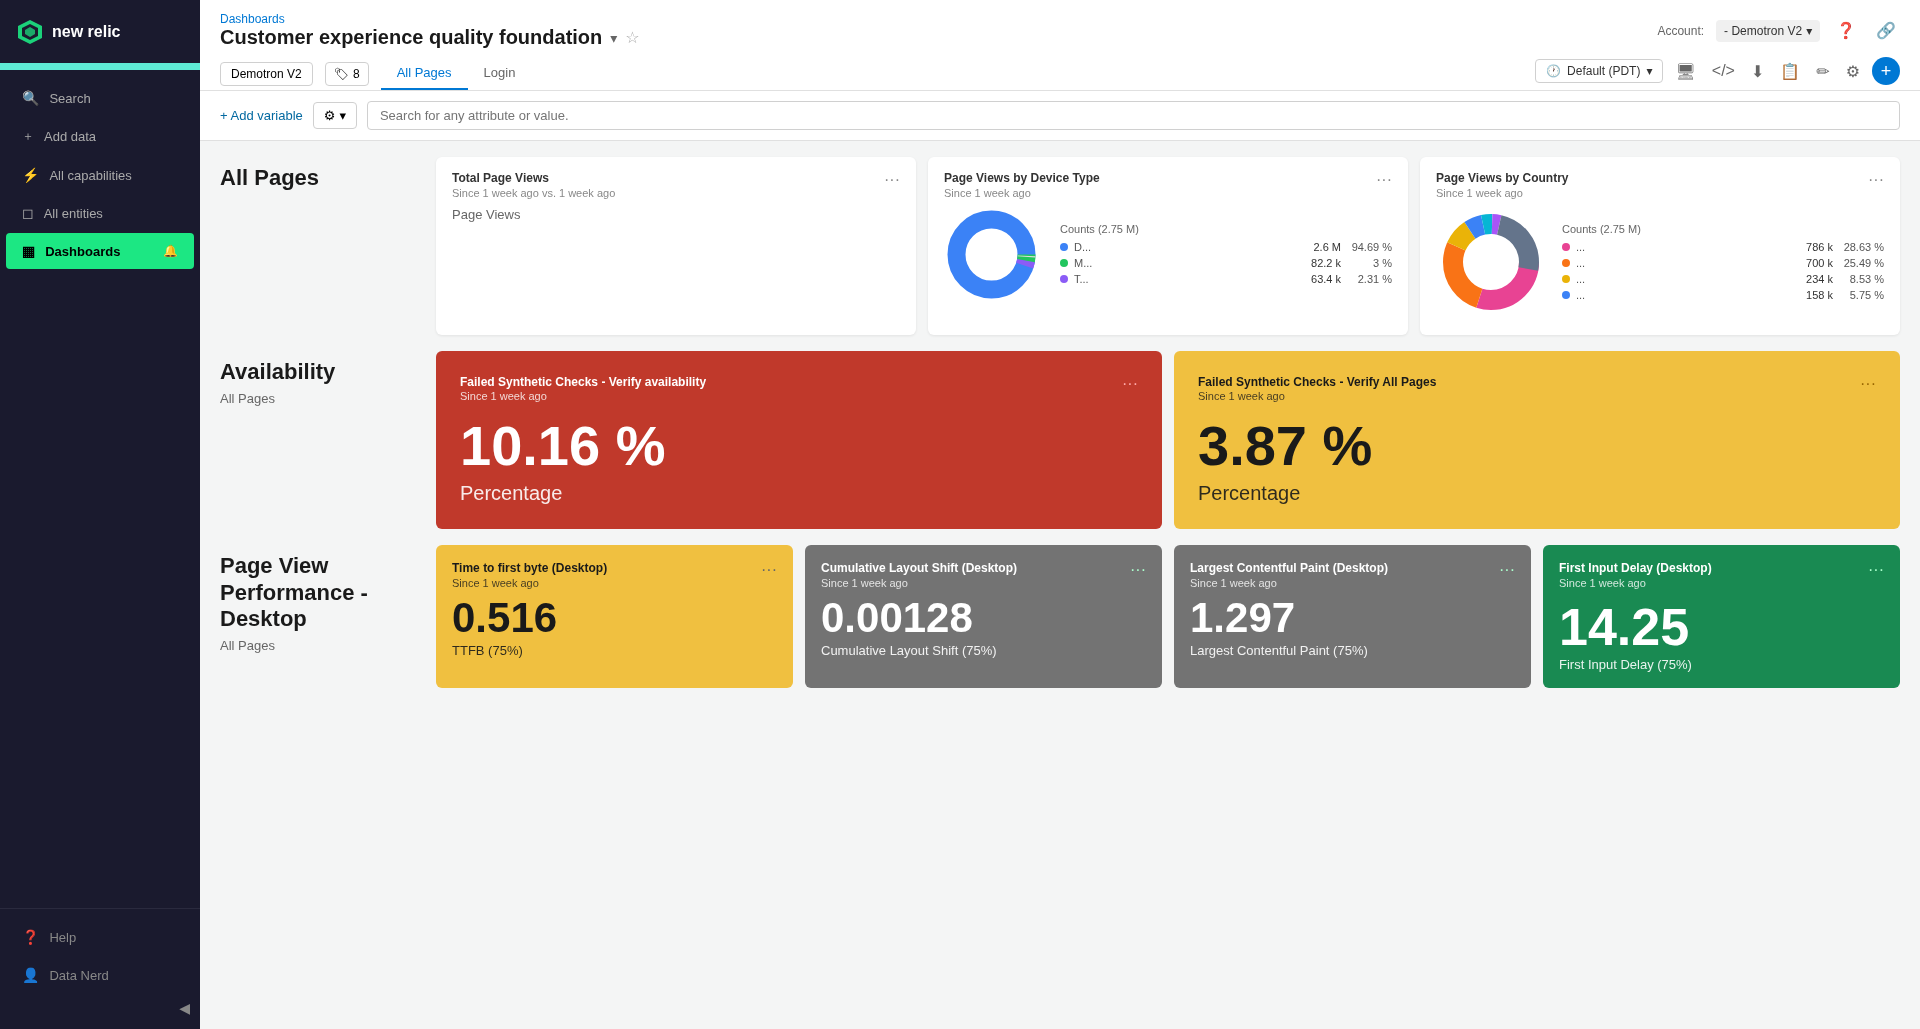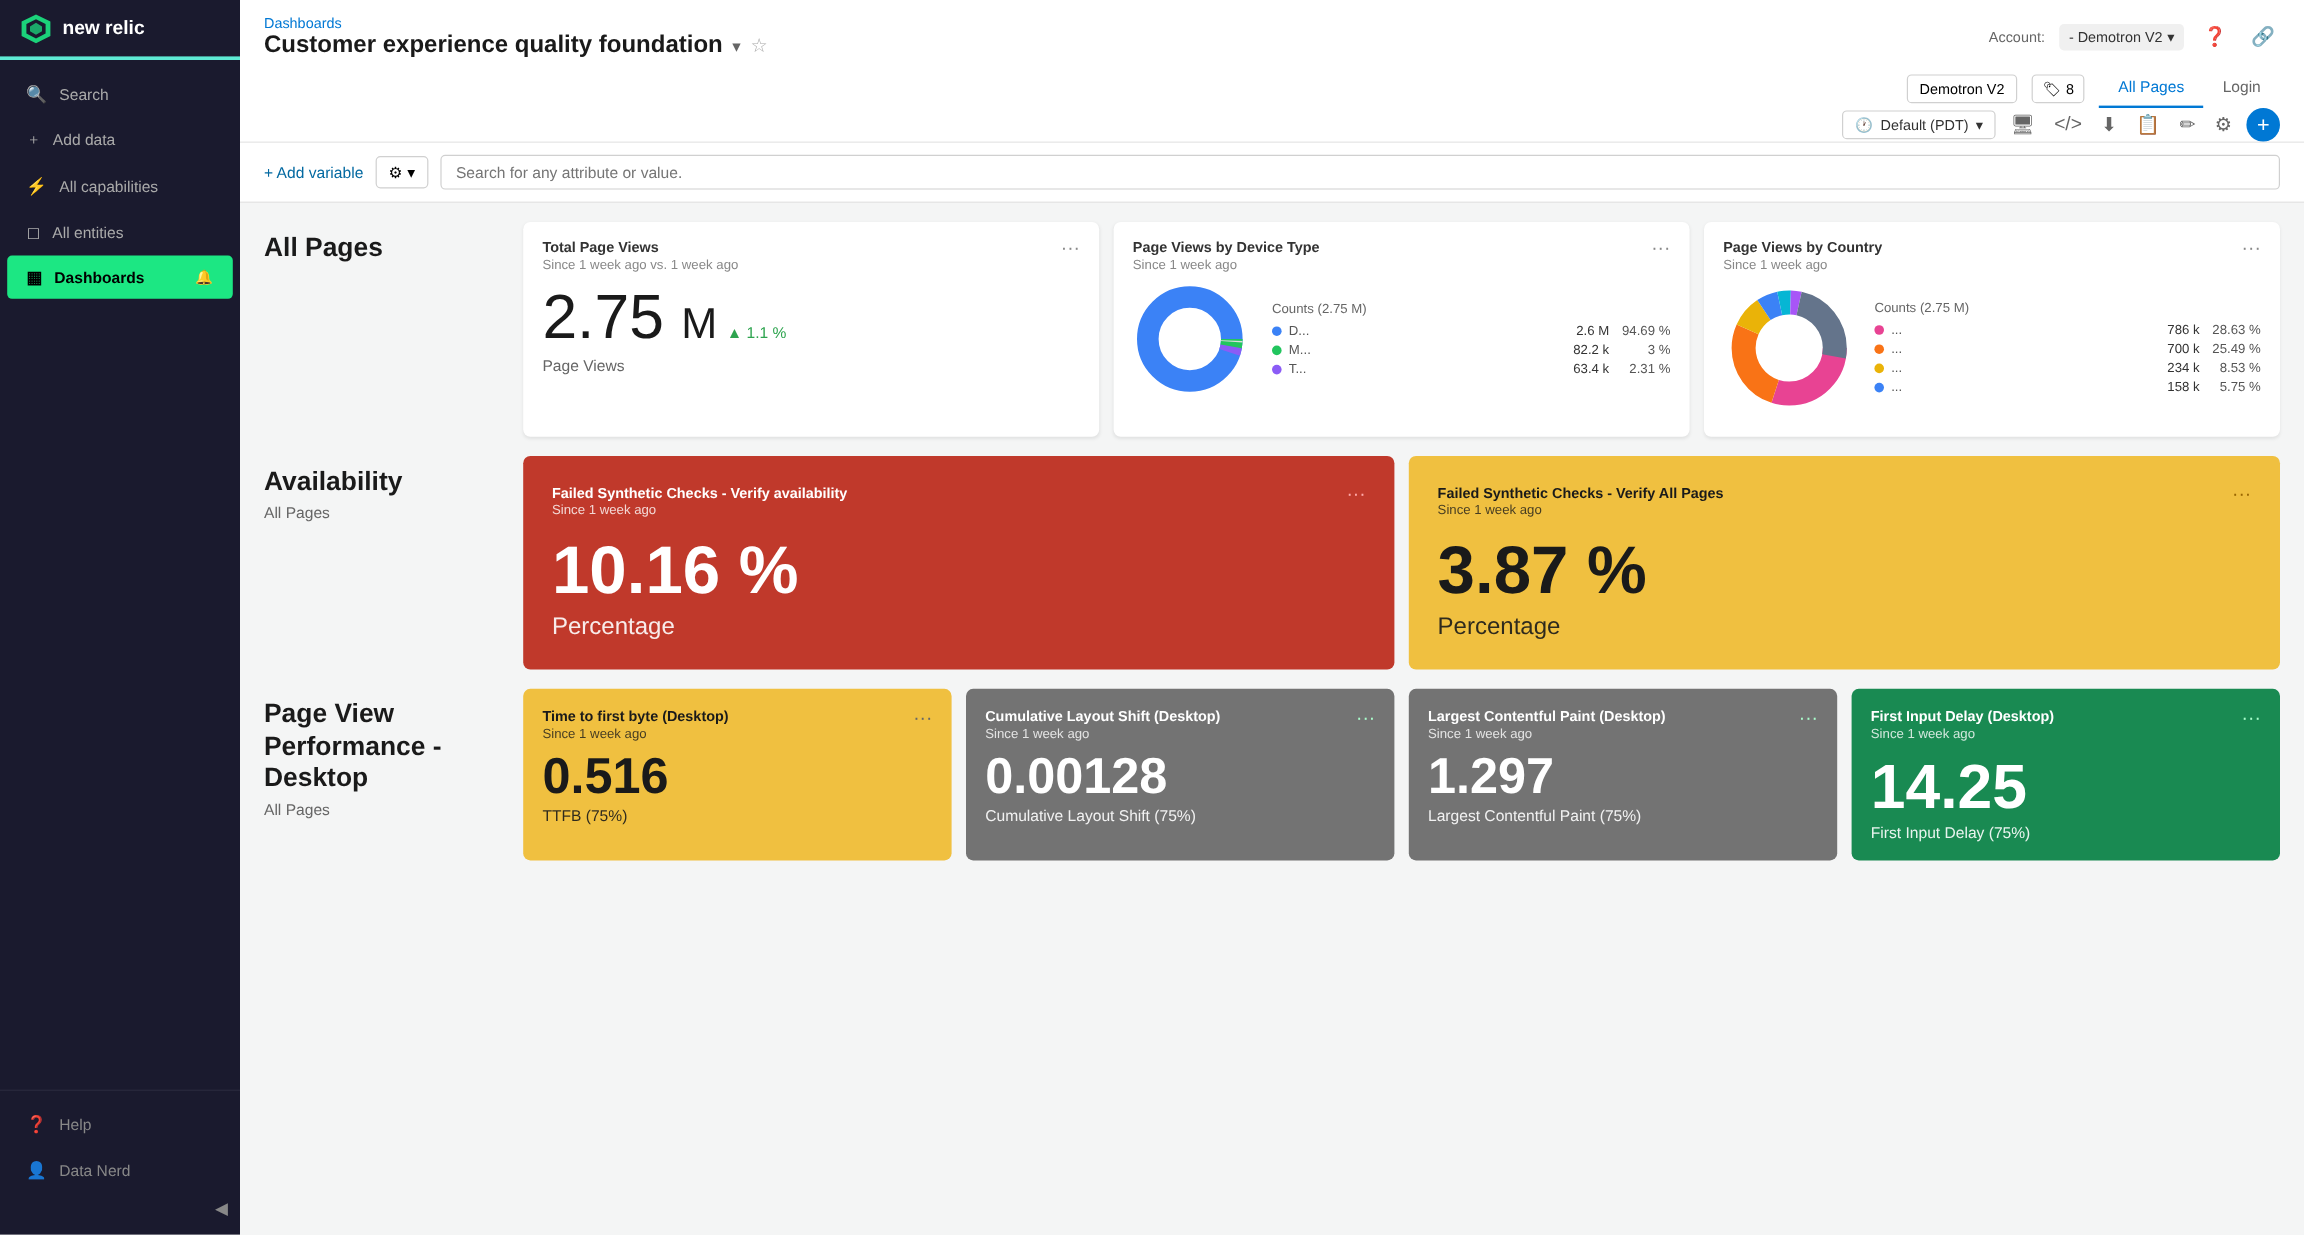--- a/index.html
+++ b/index.html
@@ -13,22 +13,22 @@
       color: #ccc;
       display: flex;
       flex-direction: column;
       height: 100vh;
     }
     .sidebar-logo {
       padding: 16px;
       display: flex;
       align-items: center;
       gap: 8px;
-      border-bottom: 3px solid #5eead4;
-      height: 50px;
+      border-bottom: 7px solid #5eead4;
+      height: 70px;
     }
     .logo-icon {
       width: 28px;
       height: 28px;
     }
     .logo-text {
       color: #fff;
       font-size: 16px;
       font-weight: 600;
     }
@@ -115,24 +115,23 @@
     .topbar-icon-btn {
       background: none;
       border: none;
       cursor: pointer;
       color: #666;
       font-size: 16px;
       padding: 4px;
     }
     .topbar-lower {
       display: flex;
-      align-items: flex-end;
+      align-items: flex-start;
       justify-content: space-between;
       padding-bottom: 0;
-      flex-direction: column;
     }
     .tabs {
       display: flex;
       gap: 0;
     }
     .tab {
       padding: 8px 16px;
       font-size: 13px;
       color: #666;
       cursor: pointer;
@@ -530,27 +529,20 @@
       </div>
       <div class="section-cards">
 
         <div class="card">
           <div class="card-header">
             <div>
               <div class="card-title">Total Page Views</div>
               <div class="card-subtitle">Since 1 week ago vs. 1 week ago</div>
             </div>
             <button class="card-menu">···</button>
-          </div>
-          <div style="display:flex; align-items:baseline; gap:8px; margin-top:12px;">
-            <span class="big-number">
-              <span>2.75</span>
-              <span class="big-number-unit">M</span>
-            </span>
-            <span class="trend-indicator">▲ 1.1 %</span>
           </div>
           <div class="metric-label">Page Views</div>
         </div>
 
         <div class="card">
           <div class="card-header">
             <div>
               <div class="card-title">Page Views by Device Type</div>
               <div class="card-subtitle">Since 1 week ago</div>
             </div>

